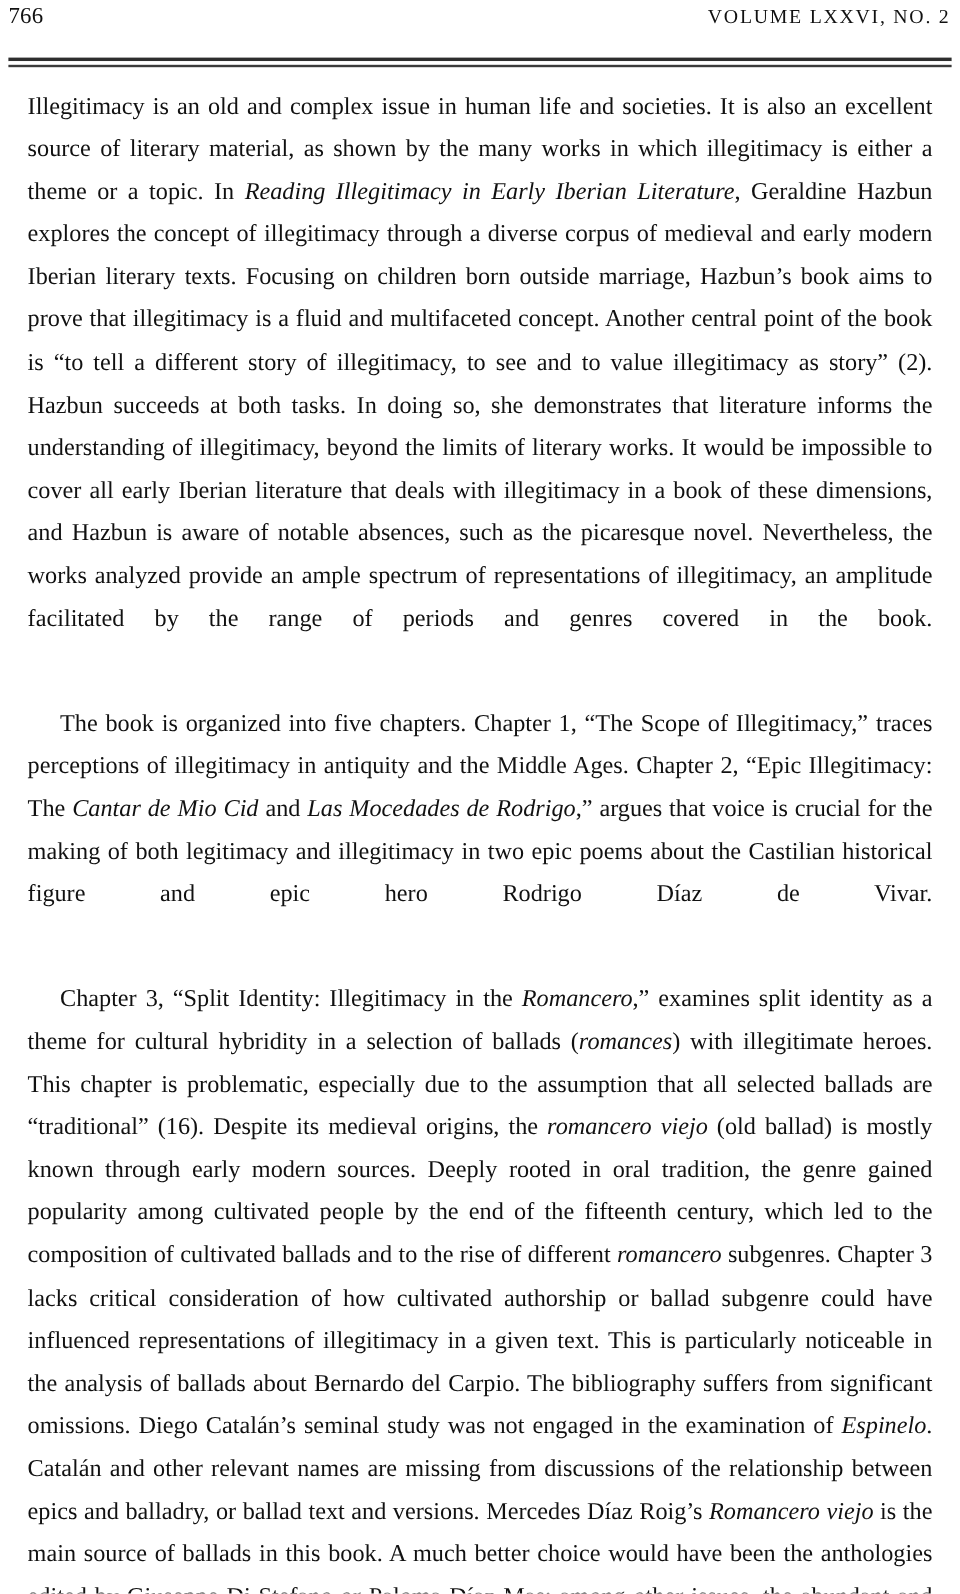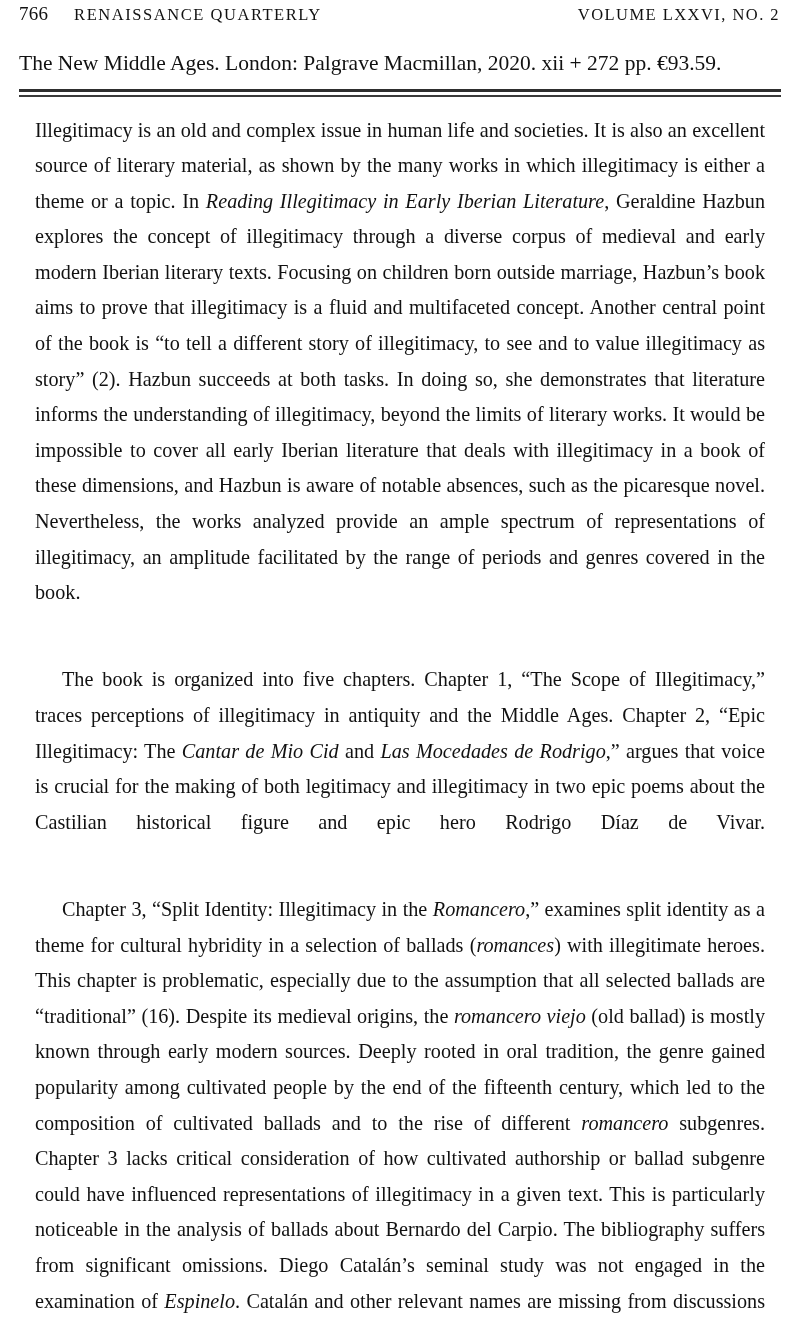--- a/index.html
+++ b/index.html
@@ -12,21 +12,21 @@
     height: 1328px;
     font-family: "Liberation Serif", "DejaVu Serif", serif;
     color: #111111;
     overflow: hidden;
   }
   .page {
     position: relative;
     width: 800px;
     height: 1328px;
     box-sizing: border-box;
-    padding: 0 19px;
+    padding: 0 7px;
   }
 
   
   .running-head {
     display: flex;
     align-items: baseline;
     justify-content: space-between;
     height: 30px;
     padding-top: 3px;
     box-sizing: border-box;
@@ -112,27 +112,25 @@
   }
 </style>
 </head>
 <body>
 
 <div class="page">
 
   <div class="running-head">
     <div class="rh-left">
       <span class="folio">766</span>
-      <span class="journal-name">RENAISSANCE QUARTERLY</span>
     </div>
     <span class="volume-line">VOLUME LXXVI, NO. 2</span>
   </div>
 
   <div class="title-block">
-    <div class="title-line-2">The New Middle Ages. London: Palgrave Macmillan, 2020. xii + 272 pp. €93.59.</div>
   </div>
 
   <div class="double-rule">
     <div class="rule-thick"></div>
     <div class="rule-gap"></div>
     <div class="rule-thin"></div>
   </div>
 
   <div class="body-copy">
 

